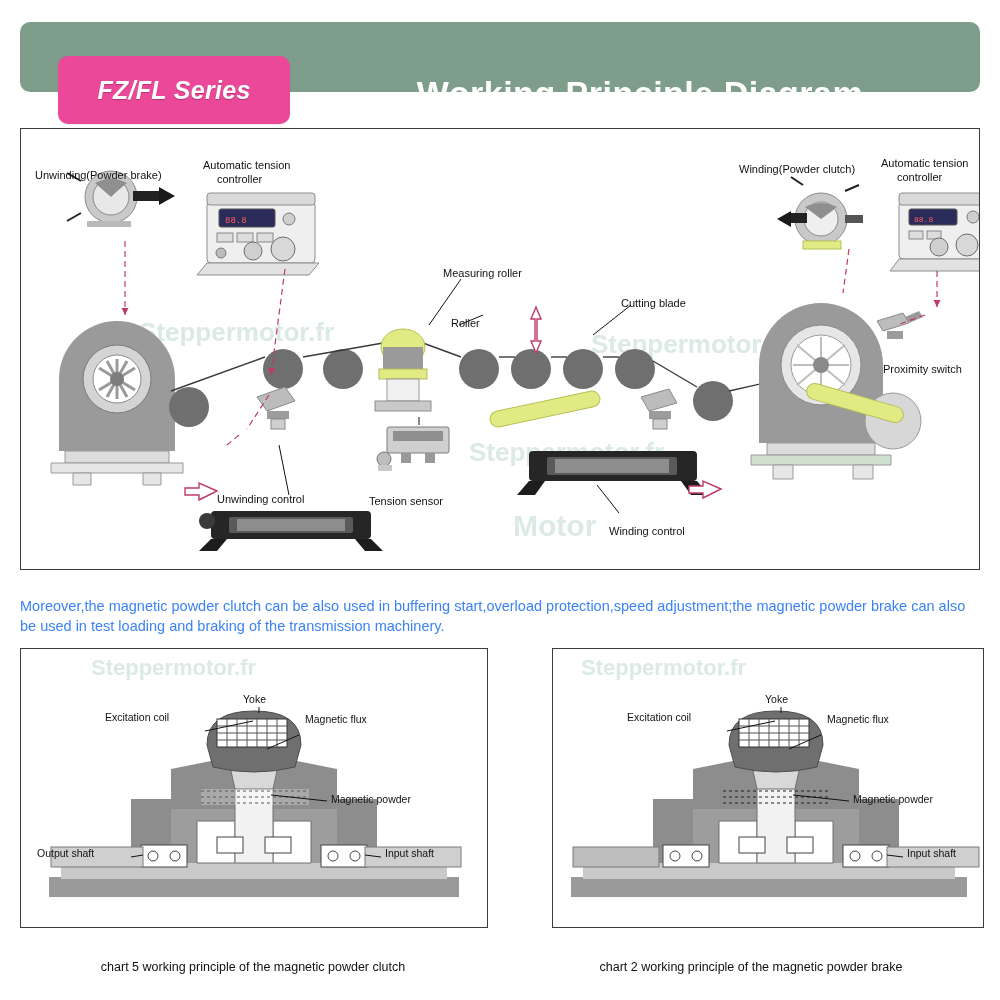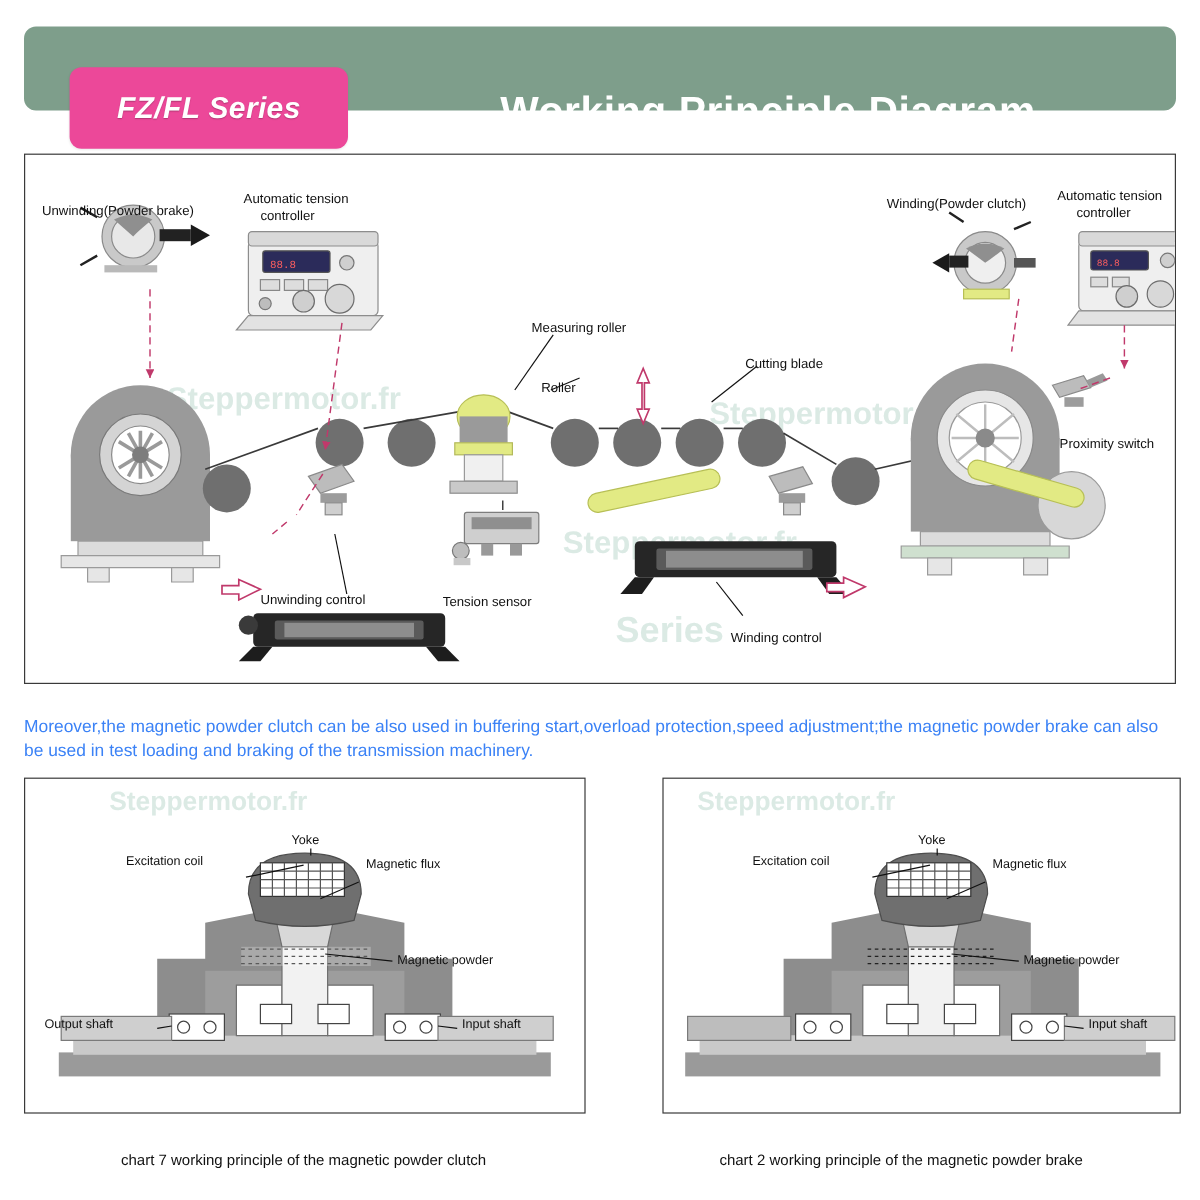--- a/index.html
+++ b/index.html
@@ -76,21 +76,21 @@
   <div class="header-title">Working Principle Diagram</div>
   <div class="header-badge">
     <span>FZ/FL Series</span>
   </div>
 </div>
 
 <div class="frame" id="main-frame">
   <div class="wm" style="left:118px;top:188px;font-size:26px;">Steppermotor.fr</div>
   <div class="wm" style="left:570px;top:200px;font-size:26px;">Steppermotor.fr</div>
   <div class="wm" style="left:448px;top:308px;font-size:26px;">Steppermotor.fr</div>
-  <div class="wm" style="left:492px;top:380px;font-size:30px;">Series</div>
+  <div class="wm" style="left:492px;top:380px;font-size:30px;">Motor</div>
 
   <svg class="diagram-svg" width="958" height="440" viewBox="0 0 958 440">
     <defs>
       <marker id="ar" markerWidth="7" markerHeight="7" refX="6" refY="3" orient="auto">
         <path d="M0,0 L6,3 L0,6 z" fill="#c0396b"></path>
       </marker>
       <marker id="arb" markerWidth="7" markerHeight="7" refX="6" refY="3" orient="auto">
         <path d="M0,0 L6,3 L0,6 z" fill="#222"></path>
       </marker>
     </defs>
@@ -420,14 +420,14 @@
       <path d="M228,64 L228,58"></path>
     </g>
     <text class="lbl-s" x="212" y="54">Yoke</text>
     <text class="lbl-s" x="74" y="72">Excitation coil</text>
     <text class="lbl-s" x="274" y="74">Magnetic flux</text>
     <text class="lbl-s" x="300" y="154">Magnetic powder</text>
     <text class="lbl-s" x="354" y="208">Input shaft</text>
   </svg>
 </div>
 
-<div class="caption" id="cap1">chart 7 working principle of the magnetic powder clutch</div>
+<div class="caption" id="cap1">chart 5 working principle of the magnetic powder clutch</div>
 <div class="caption" id="cap2">chart 2 working principle of the magnetic powder brake</div>
 
 </body></html>

